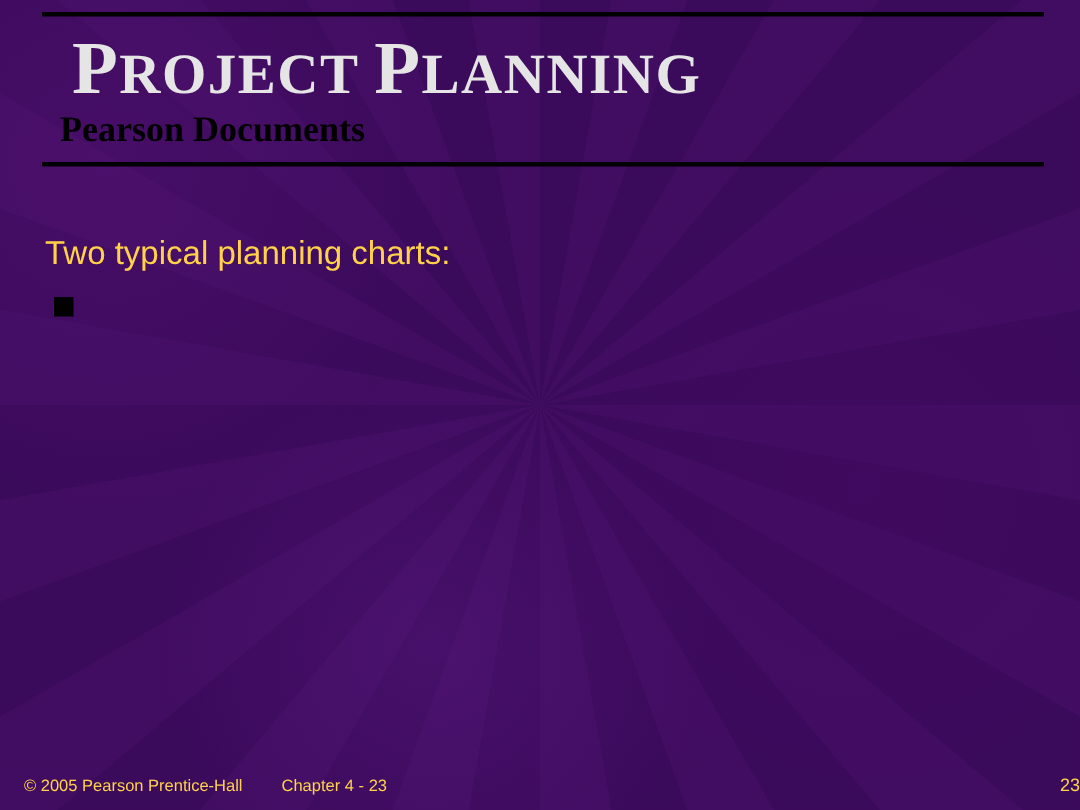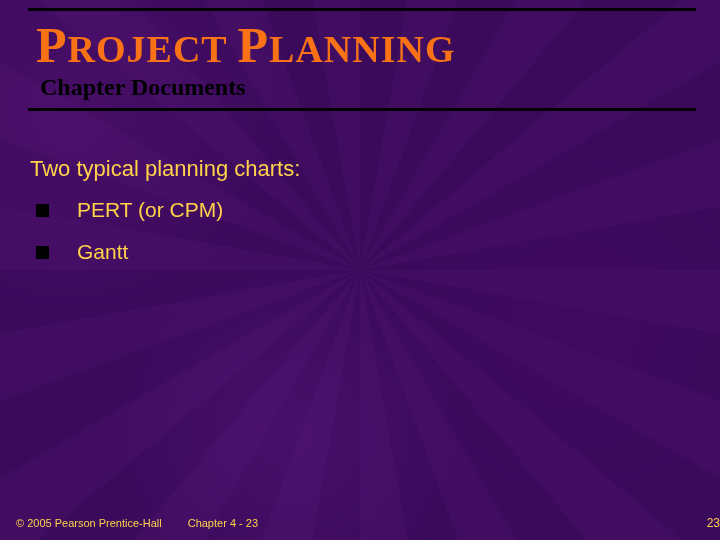--- a/index.html
+++ b/index.html
@@ -16,26 +16,26 @@
     position: relative;
   }
   .hr-top {
     position: absolute;
     left: 28px; right: 24px; top: 8px;
     height: 3px;
     background: #000;
   }
   .title {
     position: absolute;
-    left: 36px; top: 16px;
+    left: 48px; top: 16px;
     font-family: "Times New Roman", Times, serif;
     font-weight: bold;
     font-size: 38px;
     letter-spacing: 1px;
-    color: #f97316;
+    color: #e5e5e5;
   }
   .title .cap { font-size: 50px; }
   .subtitle {
     position: absolute;
     left: 40px; top: 74px;
     font-family: "Times New Roman", Times, serif;
     font-weight: bold;
     font-size: 24px;
     color: #000;
   }
@@ -103,34 +103,29 @@
 </head>
 <body>
 
 <div class="hr-top"></div>
 
 <div class="title">
   <span class="cap">P</span><span>ROJECT</span>
   <span class="cap">P</span><span>LANNING</span>
 </div>
 
-<div class="subtitle">Chapter Documents</div>
+<div class="subtitle">Pearson Documents</div>
 
 <div class="hr-sub"></div>
 
 <div class="intro">Two typical planning charts:</div>
 
 <div class="bullets">
   <div class="bullet-row">
     <div class="sq"></div>
-    <span>PERT (or CPM)</span>
-  </div>
-  <div class="bullet-row">
-    <div class="sq"></div>
-    <span>Gantt</span>
   </div>
 </div>
 
 <div class="footer">
   <span class="copyright">© 2005 Pearson Prentice-Hall</span>
   <span class="chapter">Chapter 4 - 23</span>
   <span class="slidenum">23</span>
 </div>
 
 </body></html>

